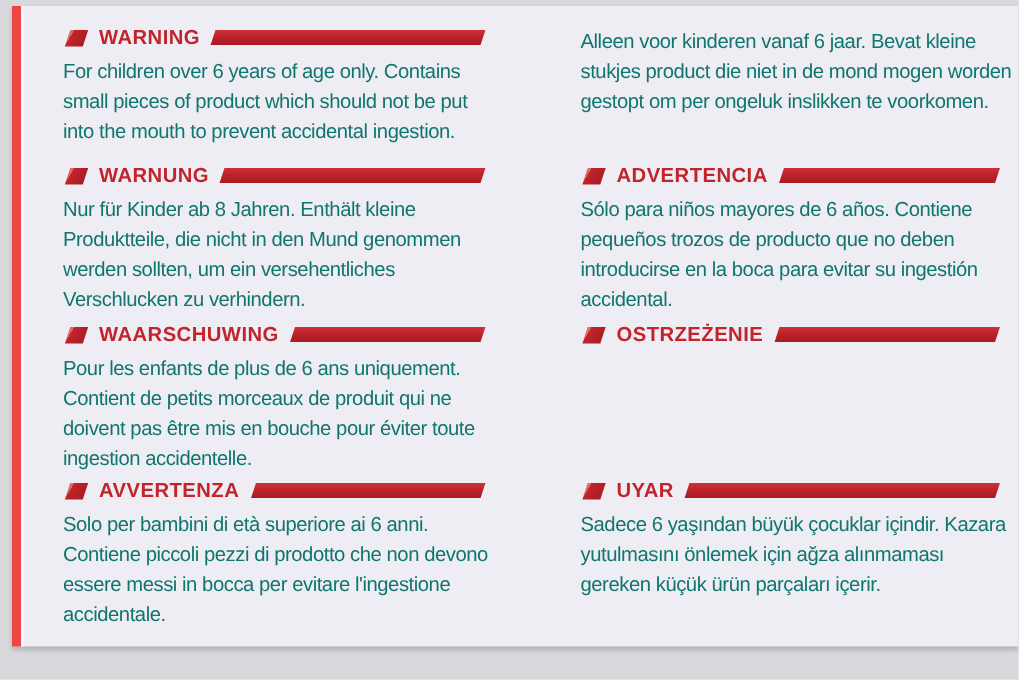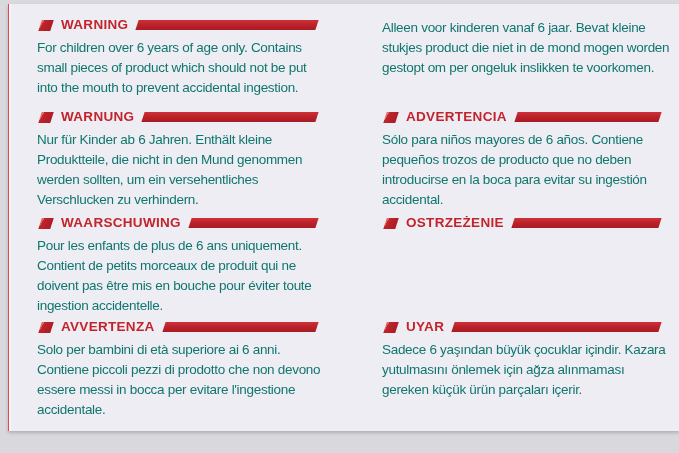--- a/index.html
+++ b/index.html
@@ -11,21 +11,21 @@
     overflow: hidden;
     position: relative;
   }
   .card {
     position: absolute;
     left: 8px;
     top: 4px;
     width: 671px;
     height: 427px;
     background: #efedf4;
-    border-left: 1px solid #ef4444;
+    border-left: 6px solid #ef4444;
     box-shadow: inset 2px 0 0 #f8f7fb, 0 2px 3px rgba(60,60,70,0.25);
     box-sizing: border-box;
     padding: 12px 0 0 28px;
   }
   .grid {
     display: grid;
     grid-template-columns: 300px 298px;
     grid-template-rows: 92px 106px 104px 1fr;
     grid-auto-flow: column;
     column-gap: 45px;
@@ -90,21 +90,21 @@
 small pieces of product which should not be put
 into the mouth to prevent accidental ingestion.</p>
     </div>
 
     <div class="section">
       <div class="banner">
         <span class="flag"></span>
         <span class="title">WARNUNG</span>
         <span class="bar"></span>
       </div>
-      <p class="body-text">Nur für Kinder ab 6 Jahren. Enthält kleine
+      <p class="body-text">Nur für Kinder ab 8 Jahren. Enthält kleine
 Produktteile, die nicht in den Mund genommen
 werden sollten, um ein versehentliches
 Verschlucken zu verhindern.</p>
     </div>
 
     <div class="section">
       <div class="banner">
         <span class="flag"></span>
         <span class="title">WAARSCHUWING</span>
         <span class="bar"></span>

